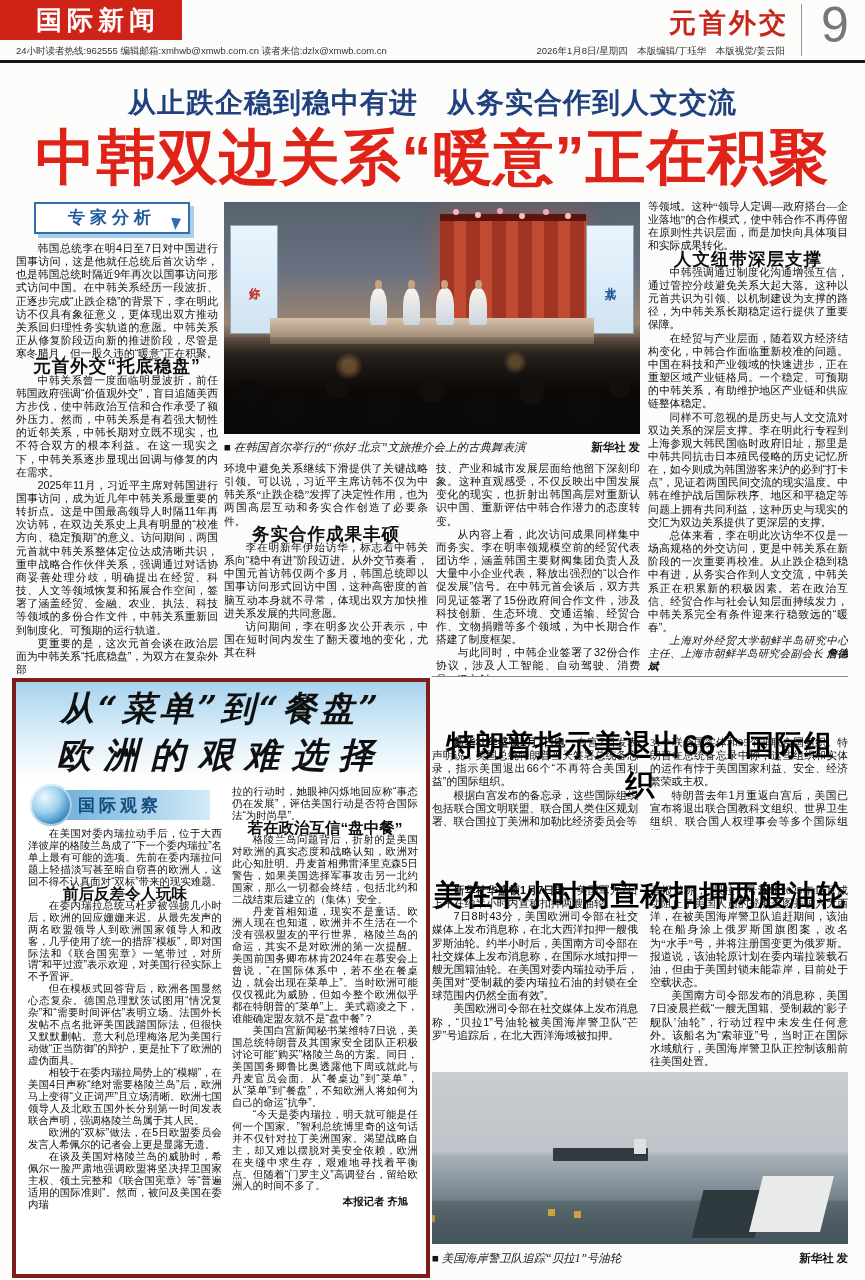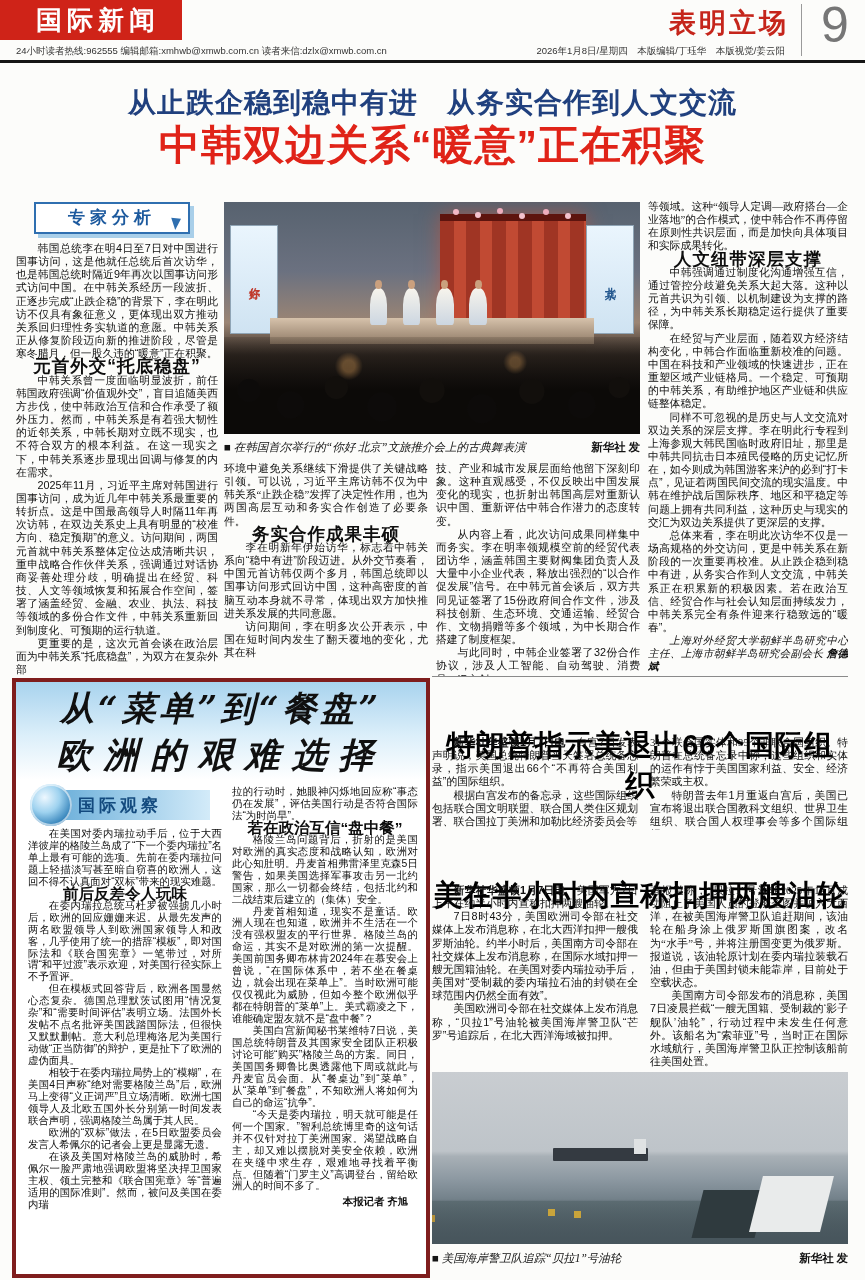--- a/index.html
+++ b/index.html
@@ -11,21 +11,21 @@
   .band span{color:#fff;font-size:26px;font-weight:900;letter-spacing:5px;padding-left:14px;}
   .masthead{right:76px;top:5px;font-family:"Liberation Serif","DejaVu Serif",serif;
             font-size:27px;font-weight:900;color:#c5251b;letter-spacing:3px;}
   .vrule{left:801px;top:4px;width:1px;height:52px;background:#9a9a9a;}
   .pagenum{left:806px;top:-4px;width:58px;text-align:center;font-size:50px;font-weight:200;color:#767676;}
   .hotline{left:16px;top:45px;font-size:9.5px;color:#333;}
   .dateline{right:80px;top:45px;font-size:9.5px;color:#333;}
   .hrule{left:0;top:60px;width:865px;height:3px;background:#151515;}
   
   .kicker{left:0;top:84px;width:865px;text-align:center;font-size:28px;font-weight:700;color:#20407e;letter-spacing:1px;}
-  .headline{left:0;top:118px;width:865px;text-align:center;font-size:41px;font-weight:900;color:#e02318;letter-spacing:1px;}
+  .headline{left:0;top:118px;width:865px;text-align:center;font-size:60px;font-weight:900;color:#e02318;letter-spacing:1px;}
   
   .bodytxt{font-size:10.8px;line-height:13.15px;text-align:justify;}
   .bodytxt p{margin:0;text-indent:2em;}
   .bodytxt p.cont{text-indent:0;font-family:Liberation Serif, serif;}
   .sechead{font-weight:900;font-size:17.5px;text-align:center;margin:7px 0 5px;text-indent:0 !important;letter-spacing:1px;}
   .src{font-weight:900;}
   .col{overflow:hidden;}
   .c1{left:16px;top:200px;width:202px;height:478px;}
   .c2{left:224px;top:462px;width:204px;height:214px;}
   .c3{left:436px;top:462px;width:204px;height:214px;}
@@ -115,21 +115,21 @@
   .cap2{left:432px;top:1248px;width:416px;height:20px;display:flex;justify-content:space-between;align-items:center;}
 </style>
 </head>
 <body>
 
 <div class="page">
 
   <div class="abs band">
     <span>国际新闻</span>
   </div>
-  <div class="abs masthead">表明立场</div>
+  <div class="abs masthead">元首外交</div>
   <div class="abs vrule"></div>
   <div class="abs pagenum">9</div>
   <div class="abs hotline">24小时读者热线:962555  编辑邮箱:xmhwb@xmwb.com.cn  读者来信:dzlx@xmwb.com.cn</div>
   <div class="abs dateline">2026年1月8日/星期四　本版编辑/丁珏华　本版视觉/姜云阳</div>
   <div class="abs hrule"></div>
 
   <div class="abs kicker">从止跌企稳到稳中有进　从务实合作到人文交流</div>
   <div class="abs headline">中韩双边关系“暖意”正在积聚</div>
 
   <div class="abs col bodytxt c1">

